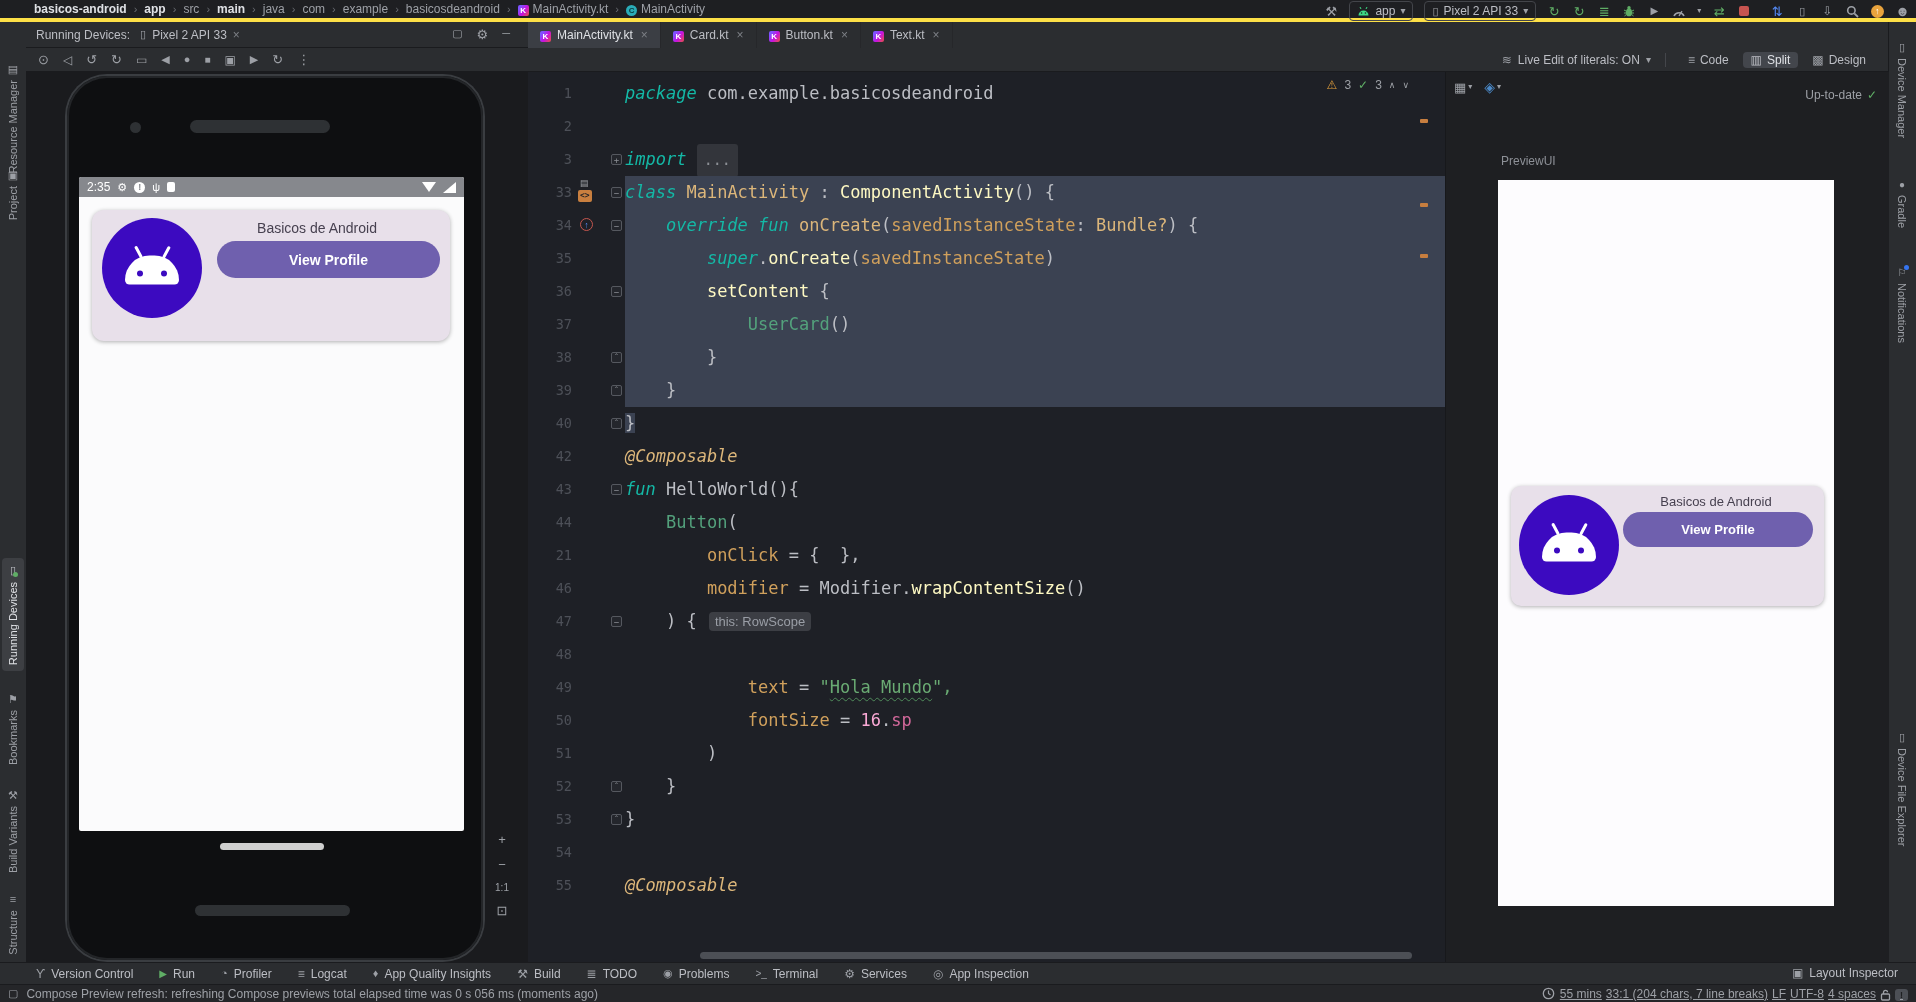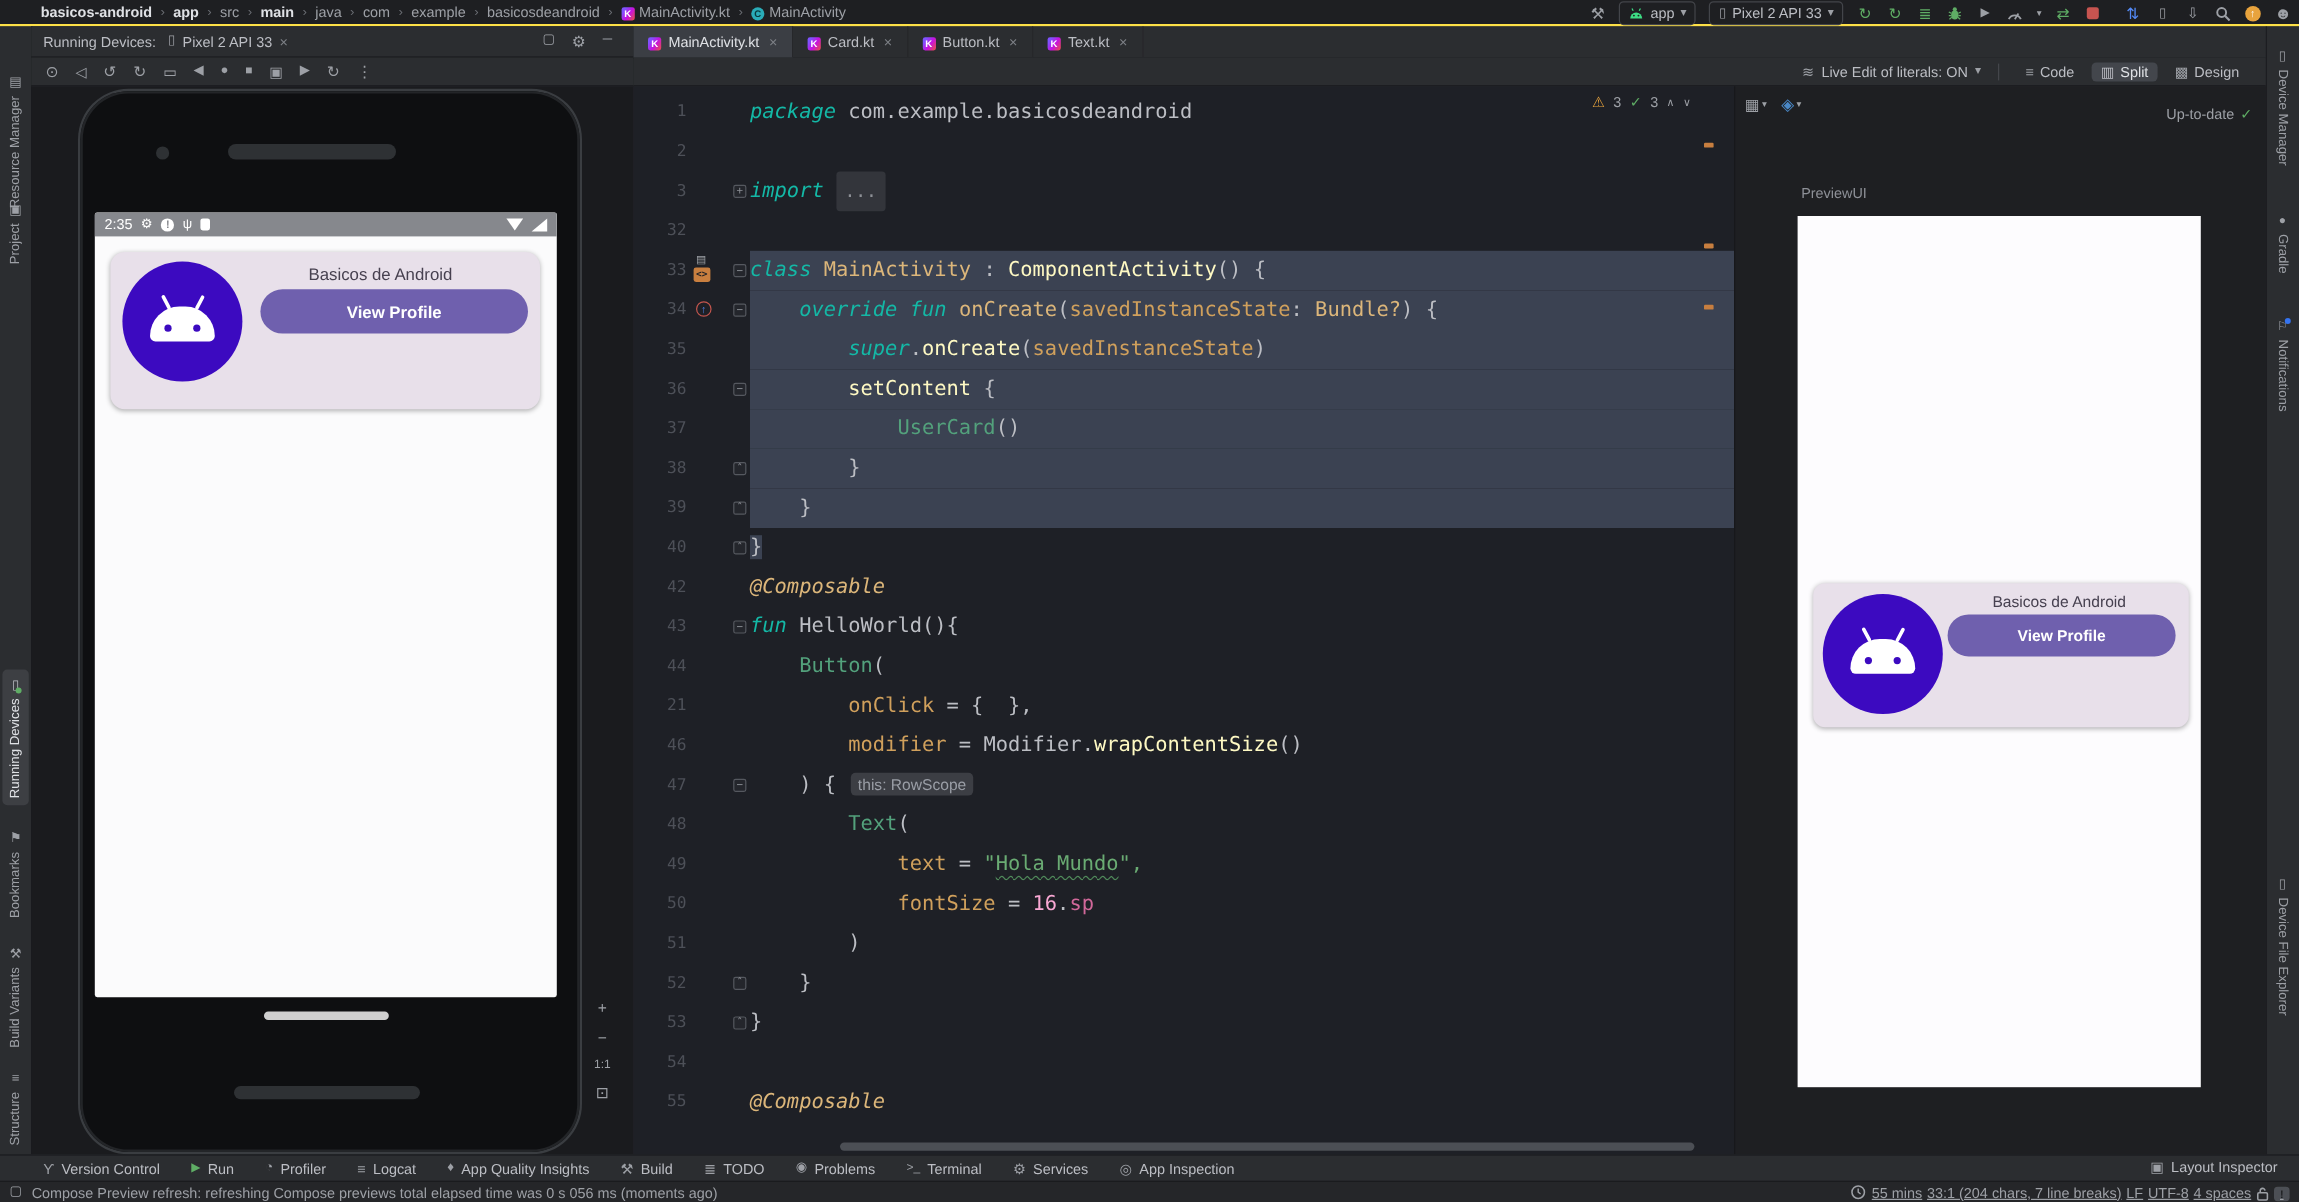--- a/index.html
+++ b/index.html
@@ -1,20 +1,20 @@
 <!DOCTYPE html>
 <html><head>
 <meta charset="utf-8">
 <style>
   html,body{margin:0;padding:0;background:#111;}
   #app{position:relative;width:1916px;height:1002px;background:#2b2d30;overflow:hidden;
        font-family:"Liberation Sans",sans-serif;color:#bcbec4;font-size:12px;}
   .abs{position:absolute;}
   
-  #menubar{left:0;top:0;width:1916px;height:22px;background:#1e1f22;border-bottom:2px solid #fde047;
+  #menubar{left:0;top:0;width:1916px;height:22px;background:#1e1f22;border-bottom:4px solid #fde047;
            display:flex;align-items:center;padding-left:34px;box-sizing:border-box;}
   #breadcrumbs{display:flex;align-items:center;gap:7px;white-space:nowrap;}
   .crumb{color:#9da0a6;} .crumb.bold{color:#dfe1e5;font-weight:bold;}
   .crumb-sep{color:#6a6d73;font-size:11px;}
   #top-actions{position:absolute;right:6px;top:0;height:22px;display:flex;align-items:center;gap:11px;}
   .chip{display:flex;align-items:center;gap:5px;border:1px solid #43454a;border-radius:4px;padding:1px 7px;height:16px;}
   .ticon{display:inline-flex;align-items:center;justify-content:center;min-width:14px;height:16px;line-height:16px;}
   
   .strip{background:#2b2d30;}
   #left-strip{left:0;top:22px;width:26px;height:940px;border-right:1px solid #1a1b1e;}
@@ -397,26 +397,20 @@
           <div class="src"></div>
         </div>
         <div class="code-row">
           <span class="ln">3</span>
           <span class="gut"></span>
           <span class="fold">
             <span class="foldbox">+</span>
           </span>
           <div class="src"><span class="tok-kw">import</span><span class="tok-pl"> </span><span class="fell">...</span></div>
         </div>
-        <div class="code-row">
-          <span class="ln">32</span>
-          <span class="gut"></span>
-          <span class="fold"></span>
-          <div class="src"></div>
-        </div>
         <div class="code-row sel">
           <span class="ln">33</span>
           <span class="gut">
             <span class="gc1">▤</span>
             <span class="gc2">&lt;&gt;</span>
           </span>
           <span class="fold">
             <span class="foldbox">−</span>
           </span>
           <div class="src"><span class="tok-kw">class</span><span class="tok-pl"> </span><span class="tok-ty">MainActivity</span><span class="tok-pl"> : </span><span class="tok-call">ComponentActivity</span><span class="tok-pl">() {</span></div>
@@ -512,21 +506,20 @@
           <span class="gut"></span>
           <span class="fold">
             <span class="foldbox">−</span>
           </span>
           <div class="src"><span class="tok-pl">    ) { </span><span class="hint">this: RowScope</span></div>
         </div>
         <div class="code-row">
           <span class="ln">48</span>
           <span class="gut"></span>
           <span class="fold"></span>
-          <div class="src"><span class="tok-pl">        </span><span class="tok-comp">Text</span><span class="tok-pl">(</span></div>
         </div>
         <div class="code-row">
           <span class="ln">49</span>
           <span class="gut"></span>
           <span class="fold"></span>
           <div class="src"><span class="tok-pl">            </span><span class="tok-param">text</span><span class="tok-pl"> = </span><span class="tok-str">"</span><span class="tok-strw">Hola Mundo</span><span class="tok-str">",</span></div>
         </div>
         <div class="code-row">
           <span class="ln">50</span>
           <span class="gut"></span>

